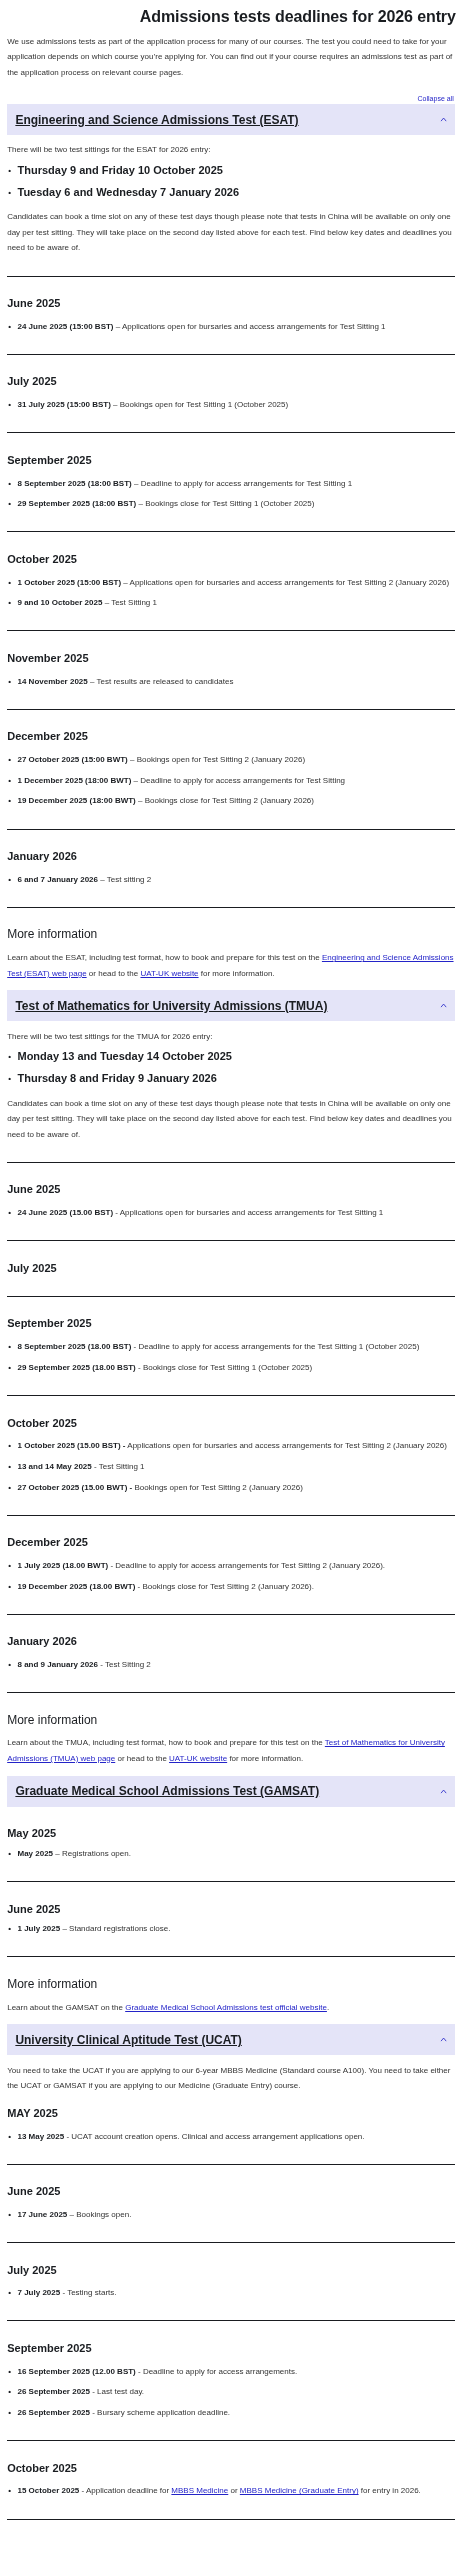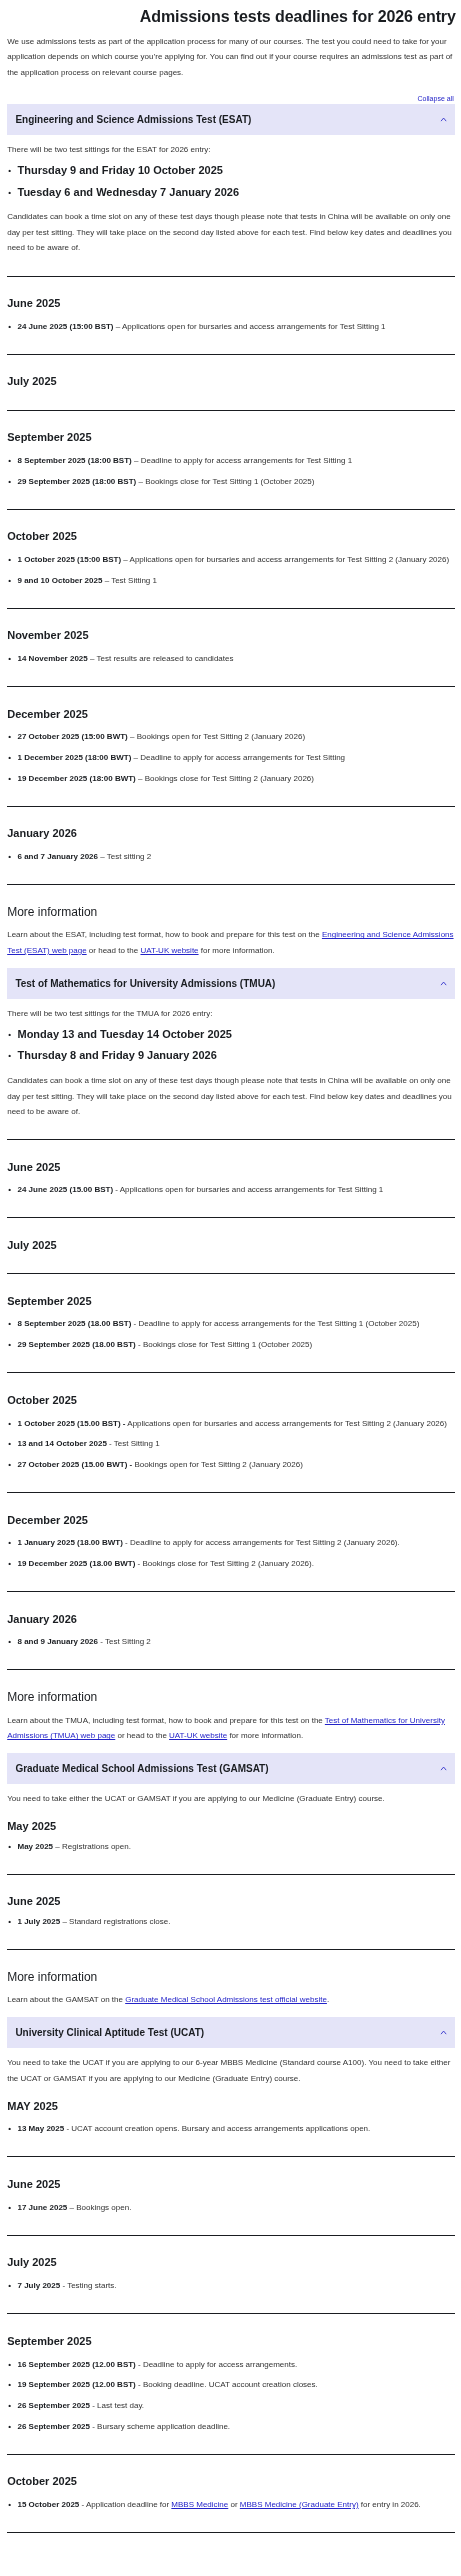--- a/index.html
+++ b/index.html
@@ -29,21 +29,21 @@
   }
   .accordion { margin-top: 0; }
   .acc-header {
     background: #e4e4f8;
     height: 31px;
     display: flex; align-items: center; justify-content: space-between;
     padding: 0 8.2px 0 8.2px;
     cursor: pointer;
     width: 448px;
   }
-  .acc-title { font-weight: 700; color: #1a1d21; font-size: 10px; }
+  .acc-title { font-weight: 700; color: #1a1d21; font-size: 12px; text-decoration: underline; }
   .chevron { width: 7.2px; height: 7.2px; display: inline-block; }
   .acc-body { padding-top: 7.2px; padding-bottom: 9.3px; width: 448px; }
   .lead { margin-bottom: 5.2px; }
   ul { margin: 0; padding: 0; list-style: none; }
   ul li {
     position: relative; padding-left: 10.3px; line-height: 15.5px; margin-bottom: 5.2px;
   }
   ul li::before {
     content: "•"; position: absolute; left: 1px; top: 0; color: #1a1d21; font-weight: 700;
   }
@@ -88,20 +88,23 @@
           <div class="divider"></div>
           <div class="month">
             <h3>June 2025</h3>
             <ul>
               <li><b>24 June 2025 (15:00 BST)</b><span> – </span><span>Applications open for bursaries and access arrangements for Test Sitting 1</span></li>
             </ul>
           </div>
           <div class="divider"></div>
           <div class="month">
             <h3>July 2025</h3>
+            <ul>
+              <li><b>31 July 2025 (15:00 BST)</b><span> – </span><span>Bookings open for Test Sitting 1 (October 2025)</span></li>
+            </ul>
           </div>
           <div class="divider"></div>
           <div class="month">
             <h3>September 2025</h3>
             <ul>
               <li><b>8 September 2025 (18:00 BST)</b><span> – </span><span>Deadline to apply for access arrangements for Test Sitting 1</span></li>
               <li><b>29 September 2025 (18:00 BST)</b><span> – </span><span>Bookings close for Test Sitting 1 (October 2025)</span></li>
             </ul>
           </div>
           <div class="divider"></div>
@@ -176,29 +179,29 @@
             <ul>
               <li><b>8 September 2025 (18.00 BST)</b><span> - </span><span>Deadline to apply for access arrangements for the Test Sitting 1 (October 2025)</span></li>
               <li><b>29 September 2025 (18.00 BST)</b><span> - </span><span>Bookings close for Test Sitting 1 (October 2025)</span></li>
             </ul>
           </div>
           <div class="divider"></div>
           <div class="month">
             <h3>October 2025</h3>
             <ul>
               <li><b>1 October 2025 (15.00 BST) -</b><span> </span><span>Applications open for bursaries and access arrangements for Test Sitting 2 (January 2026)</span></li>
-              <li><b>13 and 14 October 2025</b><span> - </span><span>Test Sitting 1</span></li>
+              <li><b>13 and 14 May 2025</b><span> - </span><span>Test Sitting 1</span></li>
               <li><b>27 October 2025 (15.00 BWT) -</b><span> </span><span>Bookings open for Test Sitting 2 (January 2026)</span></li>
             </ul>
           </div>
           <div class="divider"></div>
           <div class="month">
             <h3>December 2025</h3>
             <ul>
-              <li><b>1 January 2025 (18.00 BWT)</b><span> - </span><span>Deadline to apply for access arrangements for Test Sitting 2 (January 2026).</span></li>
+              <li><b>1 July 2025 (18.00 BWT)</b><span> - </span><span>Deadline to apply for access arrangements for Test Sitting 2 (January 2026).</span></li>
               <li><b>19 December 2025 (18.00 BWT)</b><span> - </span><span>Bookings close for Test Sitting 2 (January 2026).</span></li>
             </ul>
           </div>
           <div class="divider"></div>
           <div class="month">
             <h3>January 2026</h3>
             <ul>
               <li><b>8 and 9 January 2026</b><span> - </span><span>Test Sitting 2</span></li>
             </ul>
           </div>
@@ -212,21 +215,20 @@
   </section>
 
   <section class="accordion gamsat">
     <div class="acc-header">
       <span class="acc-title">Graduate Medical School Admissions Test (GAMSAT)</span>
       <svg class="chevron" viewBox="0 0 14 14">
           <path d="M2 10 L7 4 L12 10" fill="none" stroke="#2323c8" stroke-width="1.6"></path>
         </svg>
     </div>
     <div class="acc-body">
-      <p>You need to take either the UCAT or GAMSAT if you are applying to our Medicine (Graduate Entry) course.</p>
       <div class="months">
           <div class="nodiv-gap"></div>
           <div class="month">
             <h3>May 2025</h3>
             <ul>
               <li><b>May 2025</b><span> – </span><span>Registrations open.</span></li>
             </ul>
           </div>
           <div class="divider"></div>
           <div class="month">
@@ -251,21 +253,21 @@
           <path d="M2 10 L7 4 L12 10" fill="none" stroke="#2323c8" stroke-width="1.6"></path>
         </svg>
     </div>
     <div class="acc-body">
       <p>You need to take the UCAT if you are applying to our 6-year MBBS Medicine (Standard course A100). You need to take either the UCAT or GAMSAT if you are applying to our Medicine (Graduate Entry) course.</p>
       <div class="months">
           <div class="nodiv-gap"></div>
           <div class="month">
             <h3>MAY 2025</h3>
             <ul>
-              <li><b>13 May 2025</b><span> - </span><span>UCAT account creation opens. Bursary and access arrangements applications open.</span></li>
+              <li><b>13 May 2025</b><span> - </span><span>UCAT account creation opens. Clinical and access arrangement applications open.</span></li>
             </ul>
           </div>
           <div class="divider"></div>
           <div class="month">
             <h3>June 2025</h3>
             <ul>
               <li><b>17 June 2025</b><span> – </span><span>Bookings open.</span></li>
             </ul>
           </div>
           <div class="divider"></div>
@@ -273,21 +275,20 @@
             <h3>July 2025</h3>
             <ul>
               <li><b>7 July 2025</b><span> - </span><span>Testing starts.</span></li>
             </ul>
           </div>
           <div class="divider"></div>
           <div class="month">
             <h3>September 2025</h3>
             <ul>
               <li><b>16 September 2025 (12.00 BST)</b><span> - </span><span>Deadline to apply for access arrangements.</span></li>
-              <li><b>19 September 2025 (12.00 BST)</b><span> - </span><span>Booking deadline. UCAT account creation closes.</span></li>
               <li><b>26 September 2025</b><span> - </span><span>Last test day.</span></li>
               <li><b>26 September 2025</b><span> - </span><span>Bursary scheme application deadline.</span></li>
             </ul>
           </div>
         </div>
       <div class="divider"></div>
       <div class="month">
         <h3>October 2025</h3>
         <ul>
           <li><b>15 October 2025</b><span> - Application deadline for </span><a class="link">MBBS Medicine</a><span> or </span><a class="link">MBBS Medicine (Graduate Entry)</a><span> for entry in 2026.</span></li>

